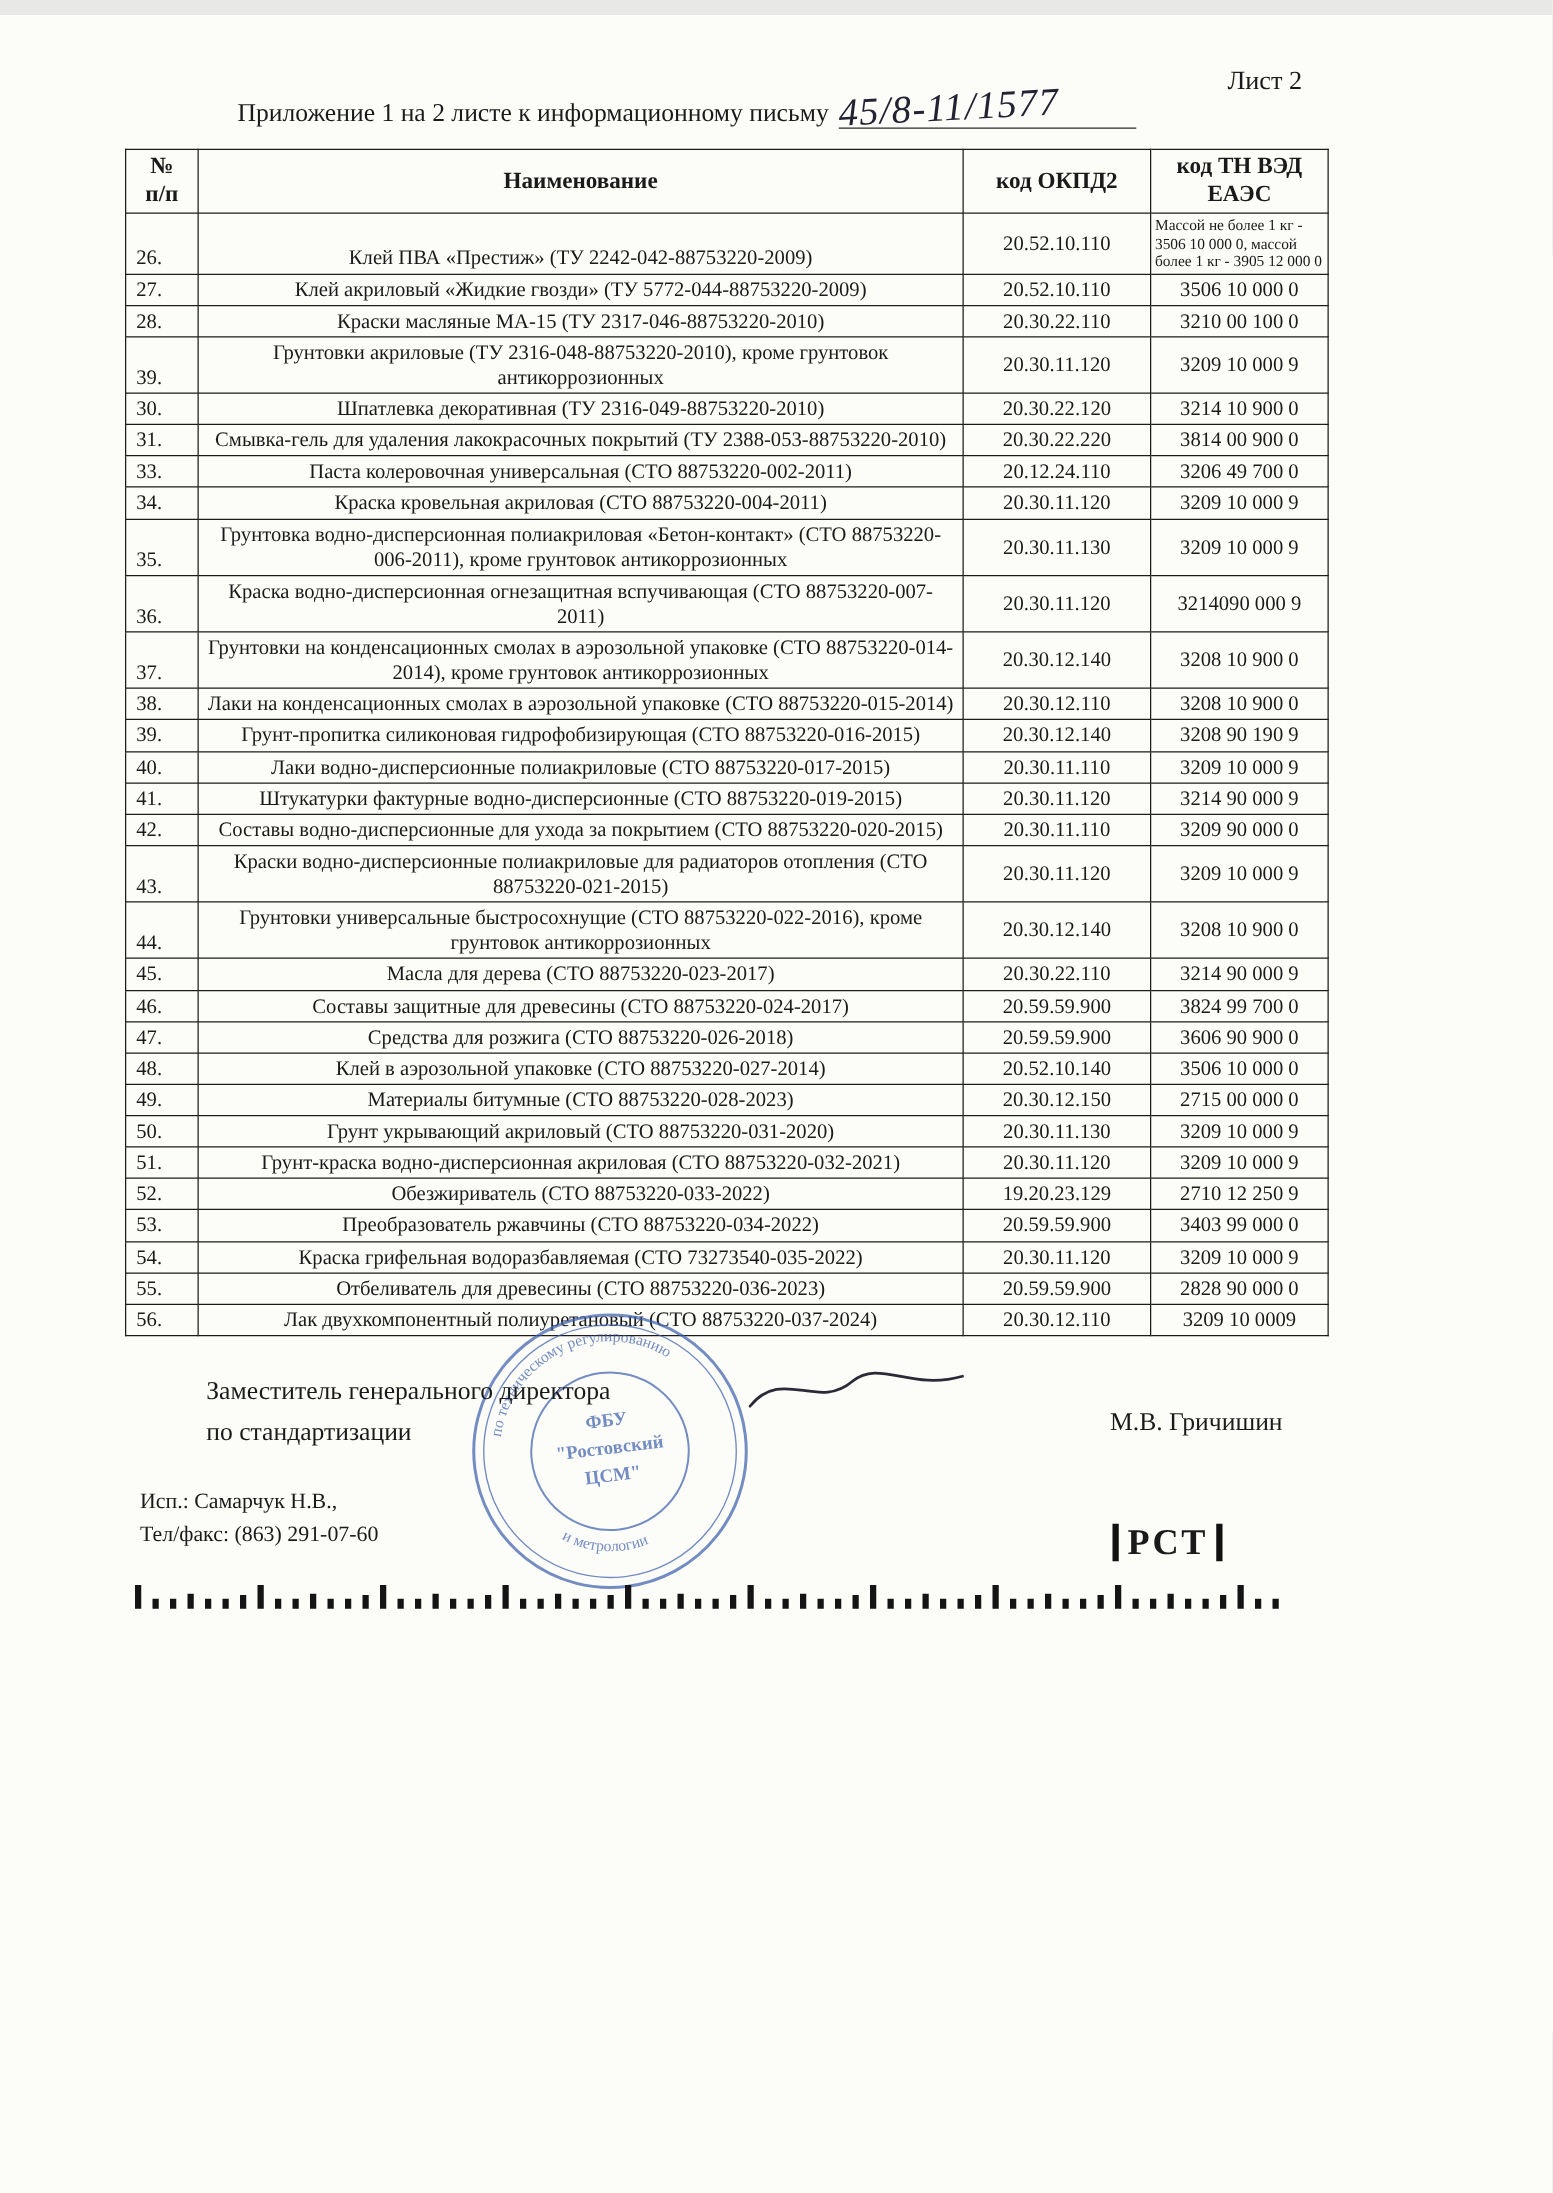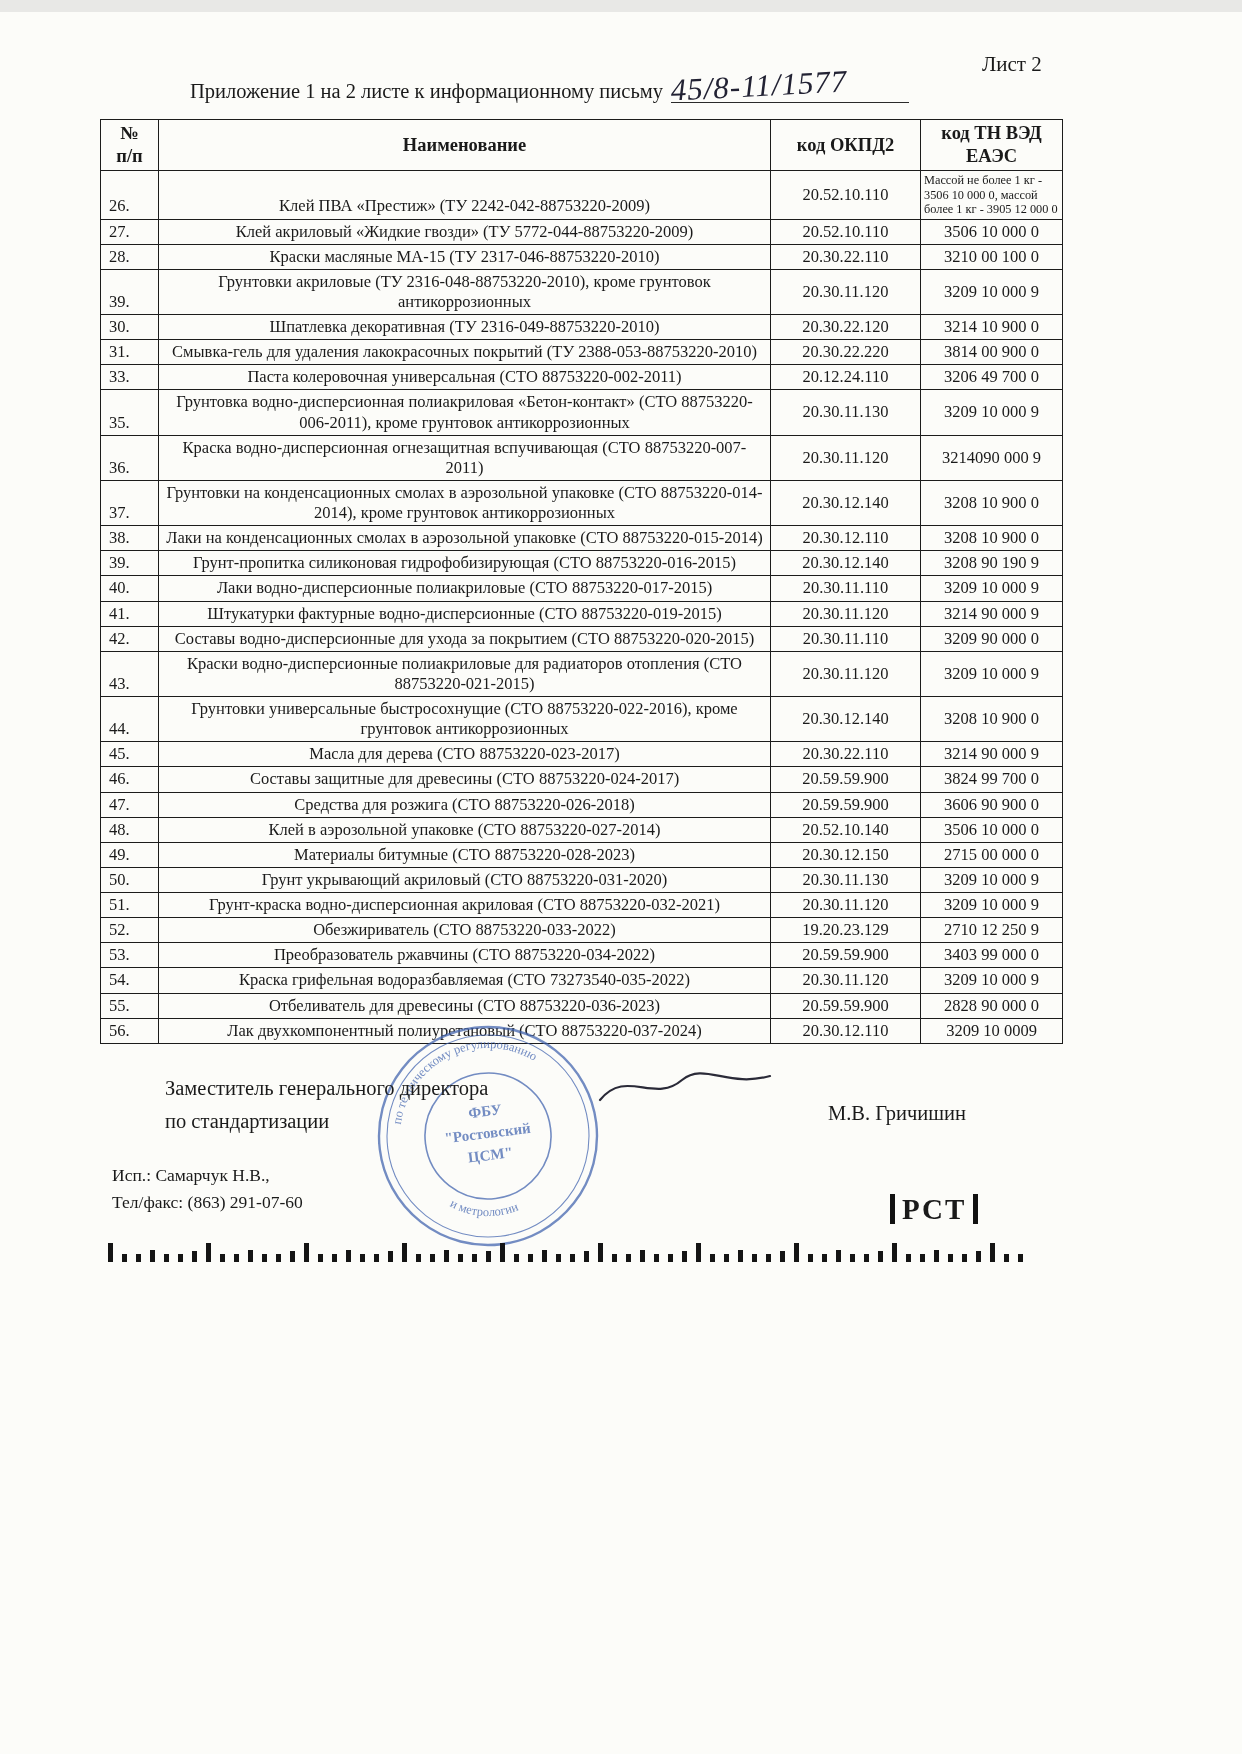--- a/index.html
+++ b/index.html
@@ -69,21 +69,21 @@
   td.col-okpd2{text-align:center; vertical-align:middle;}
   td.col-tnved{text-align:center; vertical-align:middle;}
   td.small-note{font-size:12.3px; line-height:1.18; text-align:left; padding:2px 3px;}
   
   .footer{
     position:relative;
     height:300px;
     margin-top:14px;
   }
   .sig-title{position:absolute; left:165px; top:14px; font-size:20.5px; line-height:1.6;}
-  .sig-name{position:absolute; left:828px; top:44px; font-size:20.5px;}
+  .sig-name{position:absolute; left:888px; top:44px; font-size:20.5px;}
   .executor{position:absolute; left:112px; top:104px; font-size:17.5px; line-height:1.55;}
   .signature-stroke{position:absolute; left:596px; top:0px;}
   .stamp{
     position:absolute; left:372px; top:-38px;
     opacity:0.72;
     transform:rotate(-7deg);
   }
   .rst-mark{
     position:absolute; left:890px; top:136px;
     font-weight:bold; font-size:29px; letter-spacing:2px;
@@ -164,20 +164,26 @@
           <td class="col-okpd2">20.30.22.220</td>
           <td class="col-tnved">3814 00 900 0</td>
         </tr>
         <tr>
           <td class="col-num">33.</td>
           <td class="col-name">Паста колеровочная универсальная (СТО 88753220-002-2011)</td>
           <td class="col-okpd2">20.12.24.110</td>
           <td class="col-tnved">3206 49 700 0</td>
         </tr>
         <tr>
+          <td class="col-num">34.</td>
+          <td class="col-name">Краска кровельная акриловая (СТО 88753220-004-2011)</td>
+          <td class="col-okpd2">20.30.11.120</td>
+          <td class="col-tnved">3209 10 000 9</td>
+        </tr>
+        <tr>
           <td class="col-num">35.</td>
           <td class="col-name">Грунтовка водно-дисперсионная полиакриловая «Бетон-контакт» (СТО 88753220-006-2011), кроме грунтовок антикоррозионных</td>
           <td class="col-okpd2">20.30.11.130</td>
           <td class="col-tnved">3209 10 000 9</td>
         </tr>
         <tr>
           <td class="col-num">36.</td>
           <td class="col-name">Краска водно-дисперсионная огнезащитная вспучивающая (СТО 88753220-007-2011)</td>
           <td class="col-okpd2">20.30.11.120</td>
           <td class="col-tnved">3214090 000 9</td>

